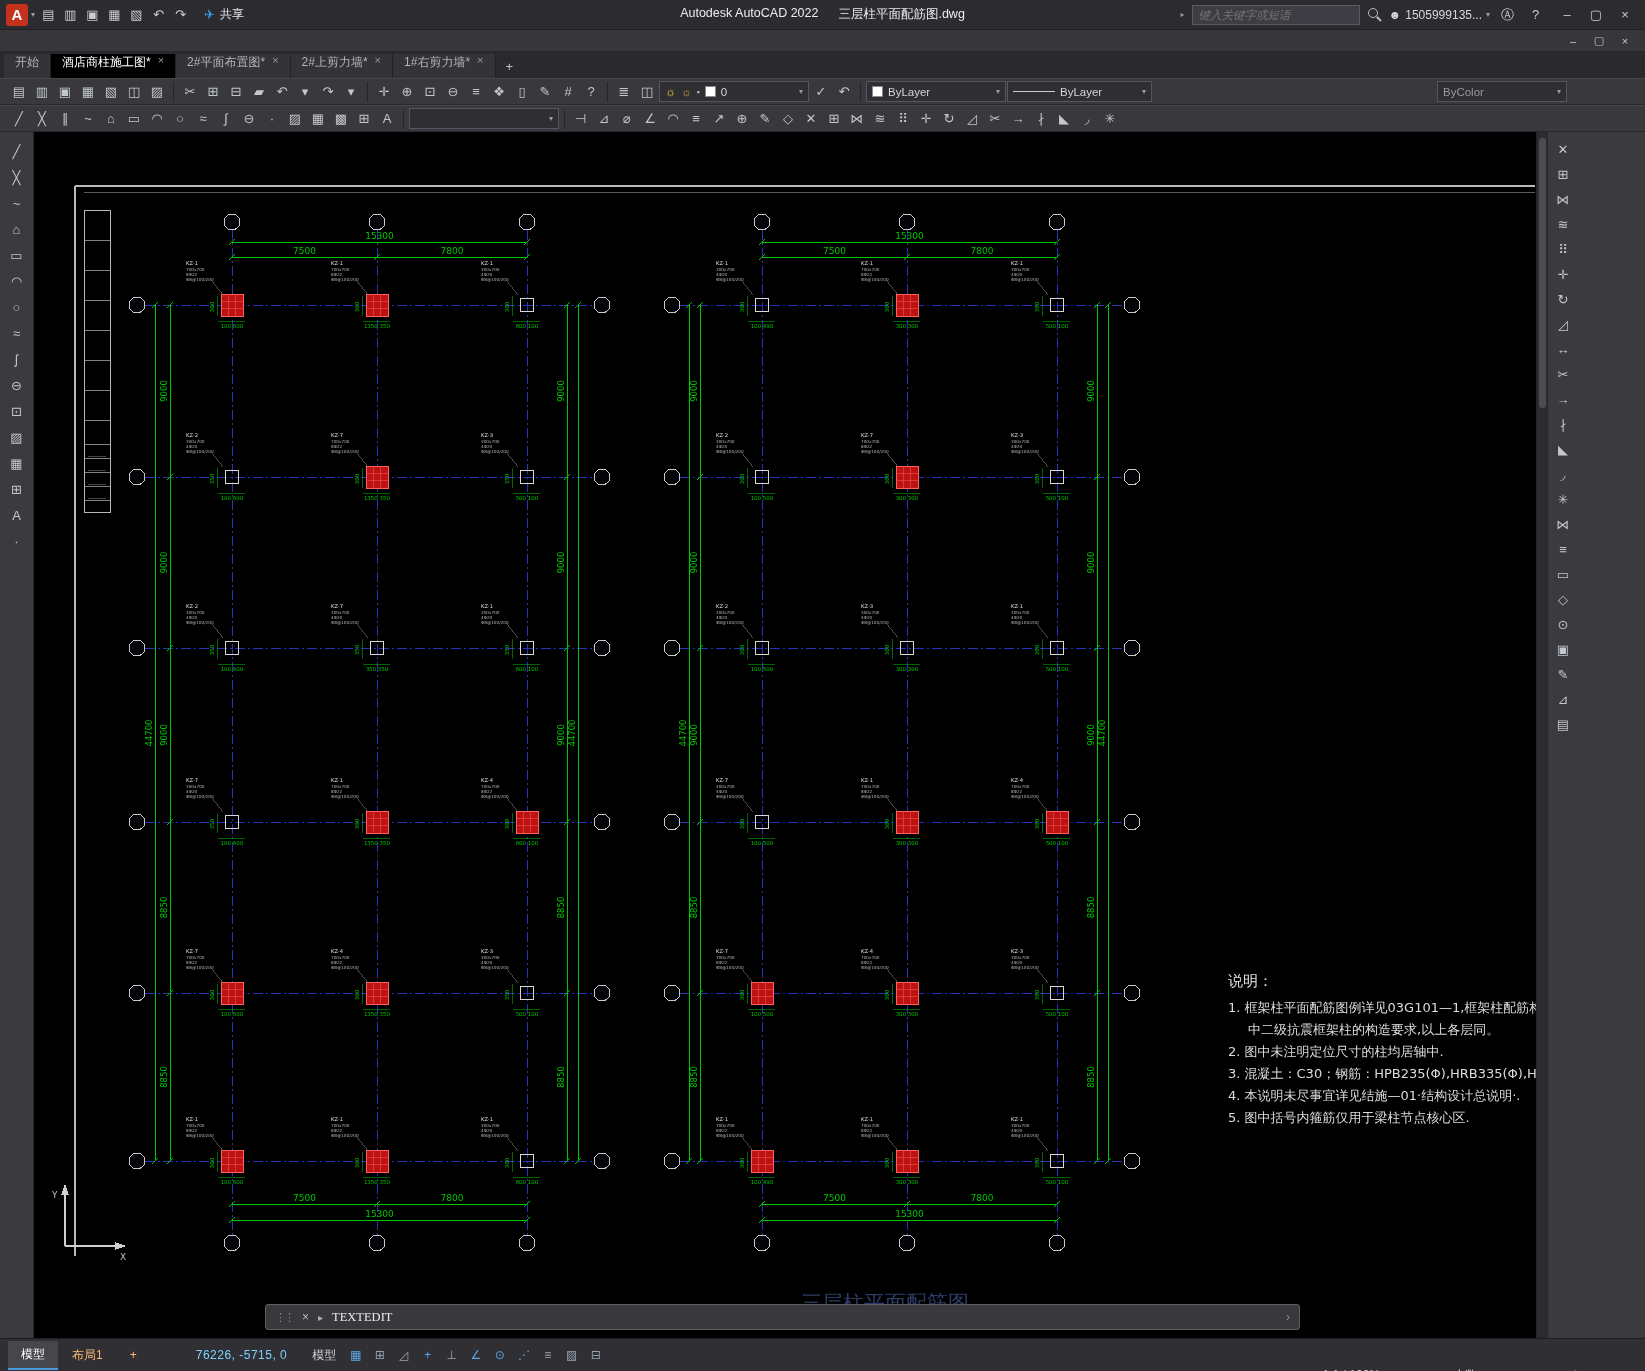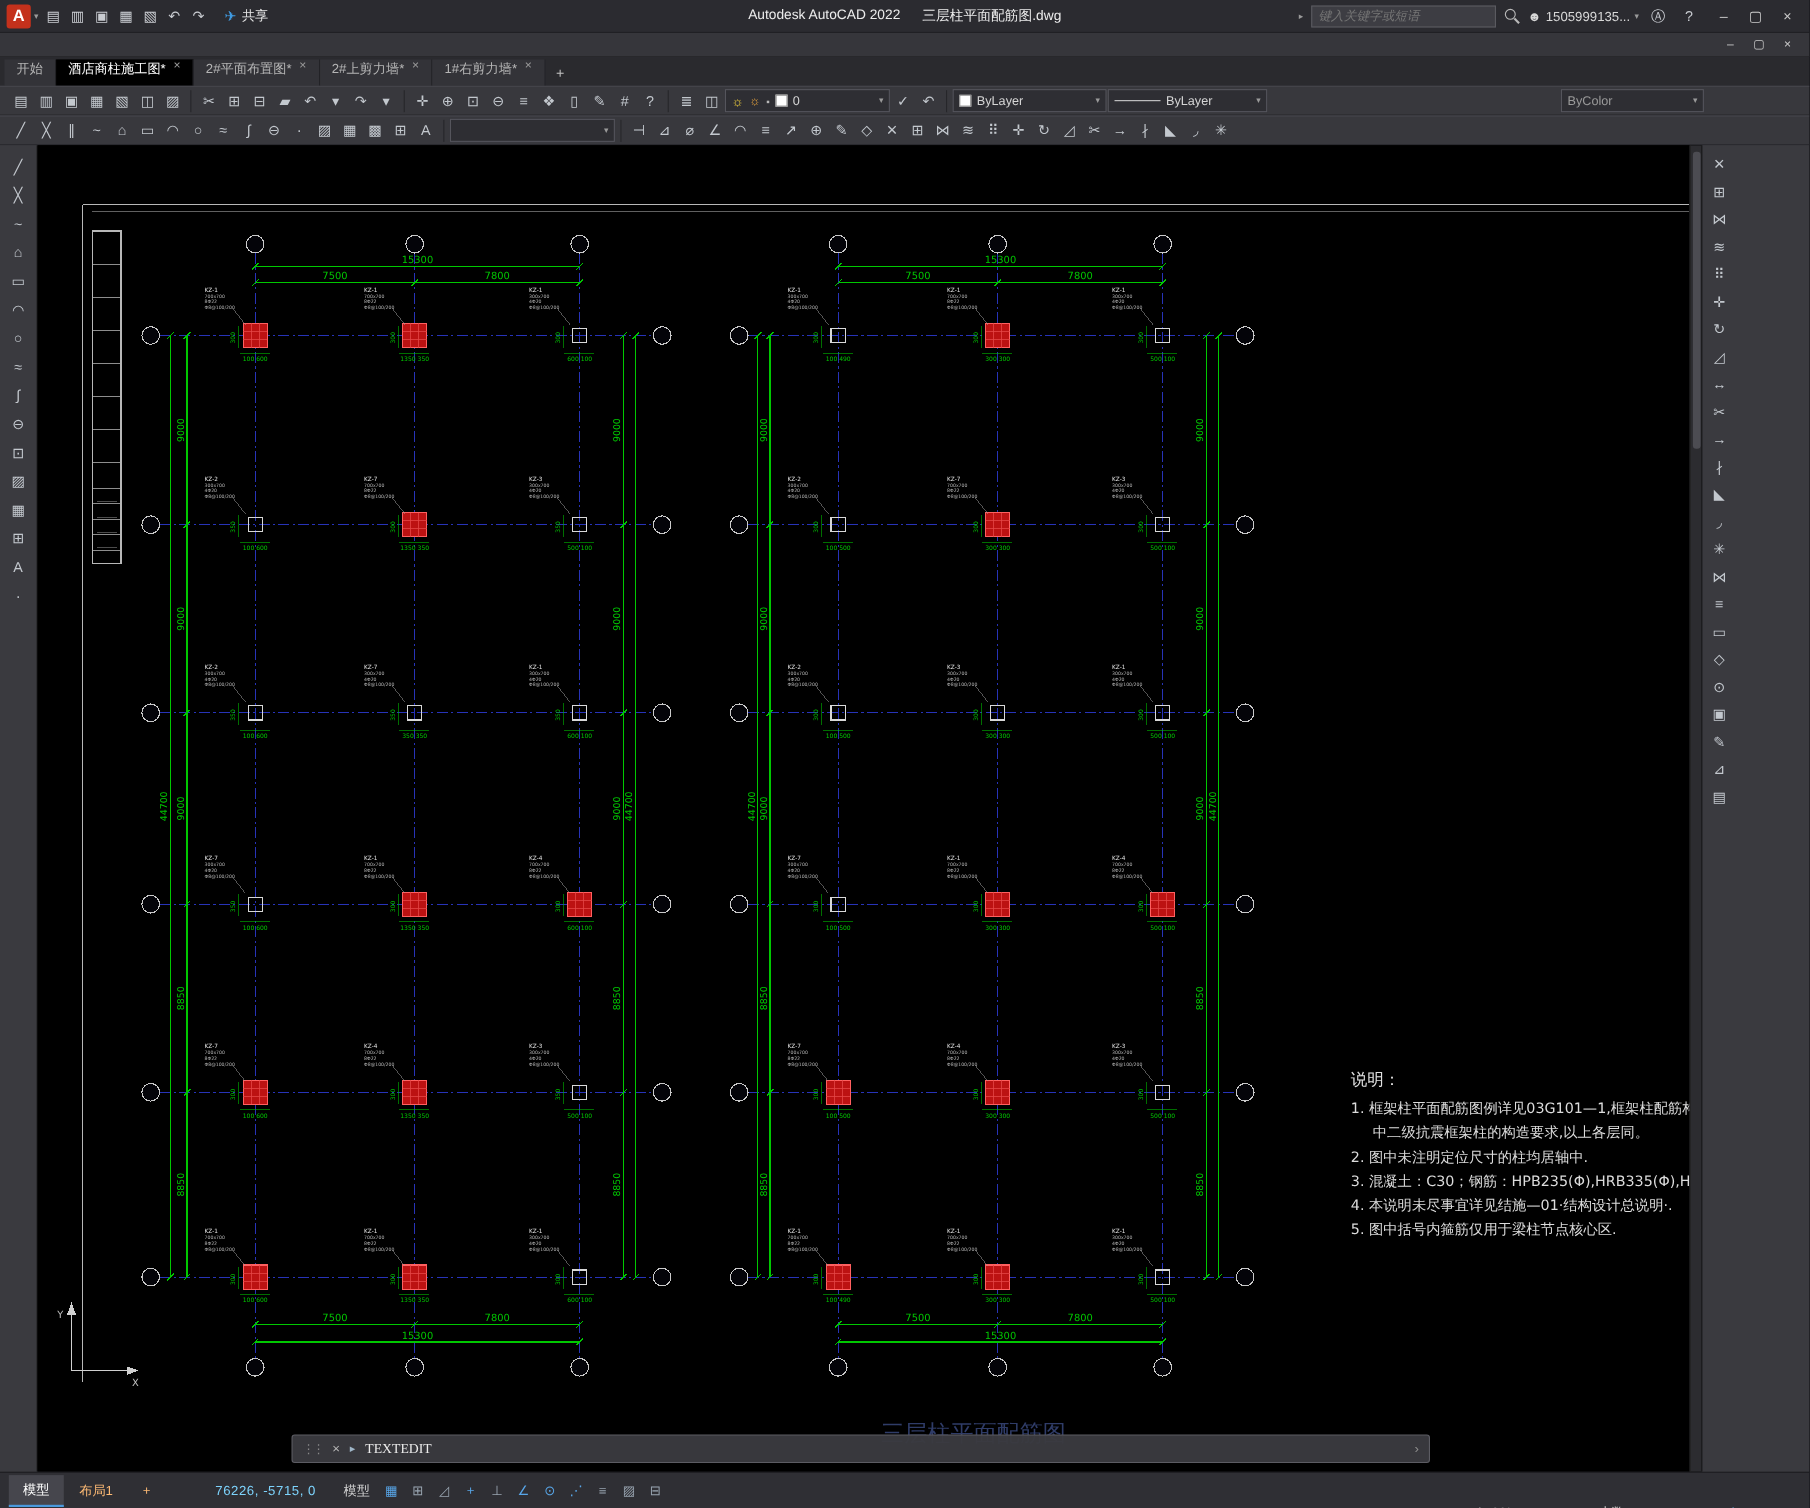--- a/index.html
+++ b/index.html
@@ -231,21 +231,21 @@
         </span>
       <span class="caret">▾</span>
     </div>
     <div class="dd" style="width:145px">
       <span class="ddv">
           <span class="lt-line"></span>
         <span>ByLayer</span>
         </span>
       <span class="caret">▾</span>
     </div>
-    <div class="dd" style="width:130px;margin-left:auto;margin-right:88px">
+    <div class="dd" style="width:130px;margin-left:auto;margin-right:70px">
       <span class="ddv dim-text">ByColor</span>
       <span class="caret">▾</span>
     </div>
   </div>
 
   <div id="tb2" class="tbrow">
     <span id="tb2a" class="igrp">
         <div class="ticon">╱</div>
         <div class="ticon">╳</div>
         <div class="ticon">∥</div>

